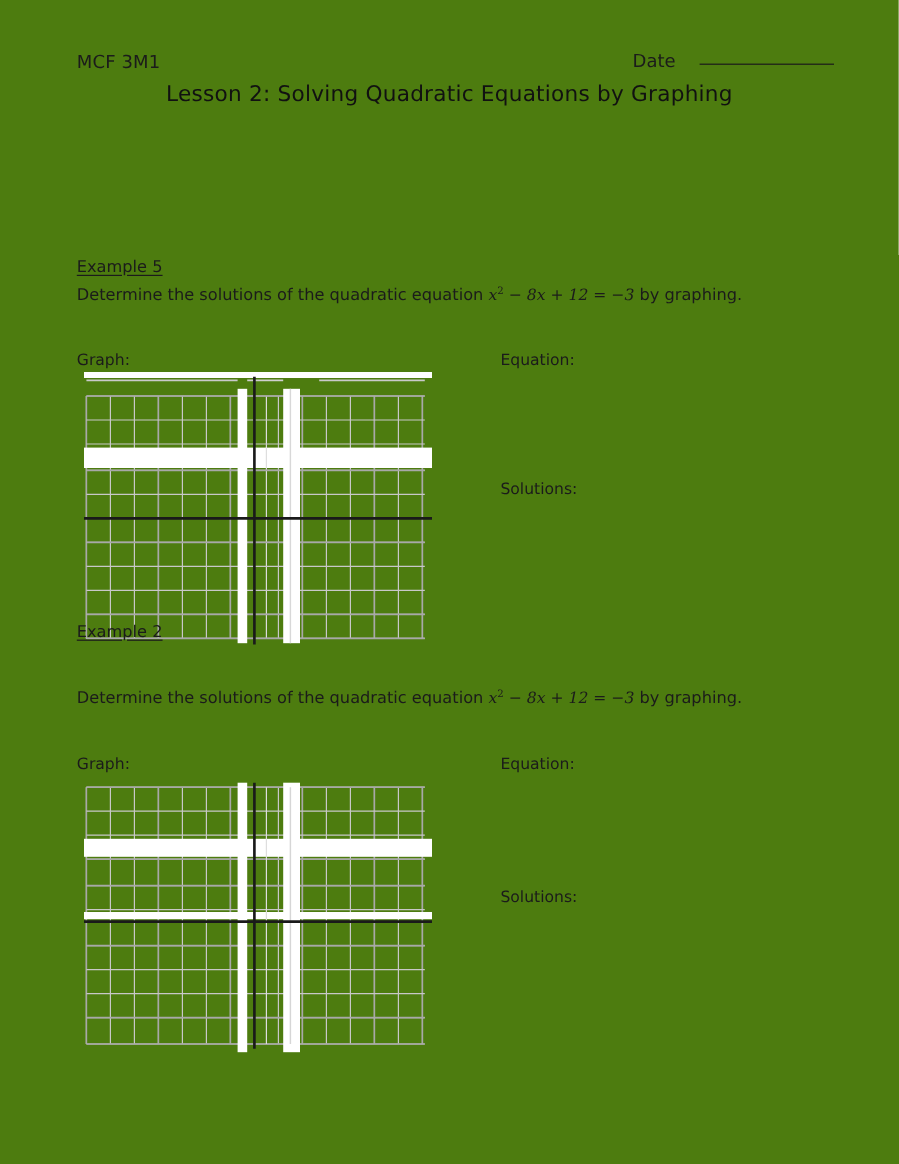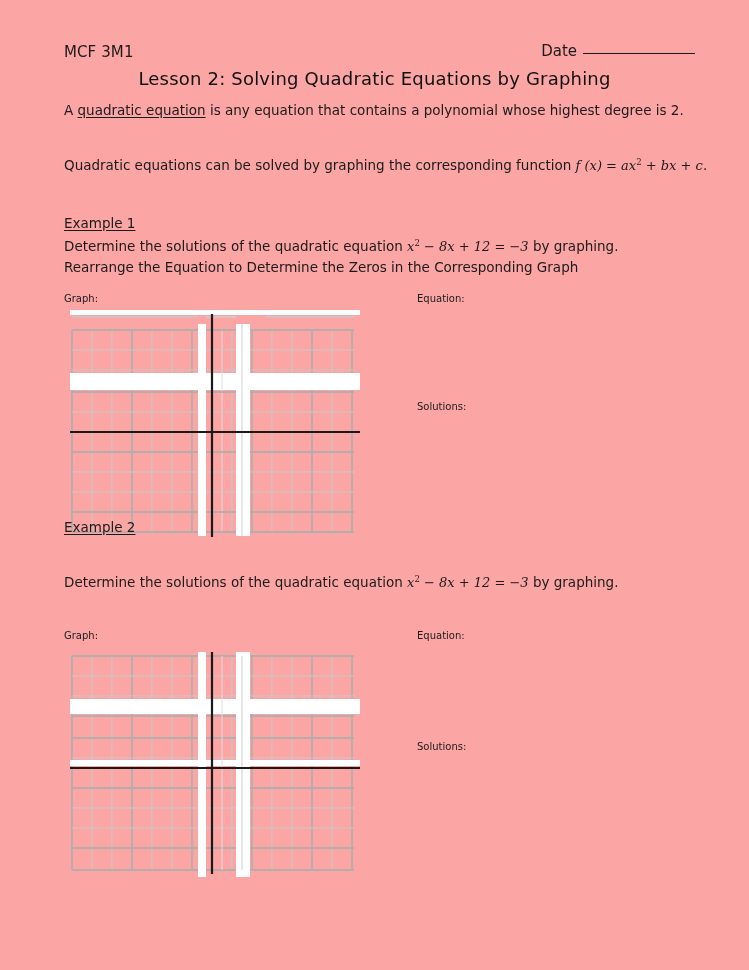--- a/index.html
+++ b/index.html
@@ -8,21 +8,21 @@
     background: #ffffff;
   }
   body {
     font-family: "DejaVu Sans", sans-serif;
     color: #000000;
   }
   #page {
     position: relative;
     width: 749px;
     height: 970px;
-    background: #fca5a5;
+    background: #4d7c0f;
     overflow: hidden;
   }
 
   
   .txt {
     position: absolute;
     font-size: 13.5px;
     line-height: 20px;
     color: #1b1b1b;
     white-space: nowrap;
@@ -34,21 +34,21 @@
     font-size: 15px;
   }
   .date-wrap {
     position: absolute;
     right: 54px;
     top: 42px;
     font-size: 15px;
     color: #1b1b1b;
     display: flex;
     align-items: baseline;
-    gap: 6px;
+    gap: 20px;
   }
   .date-rule {
     display: inline-block;
     width: 112px;
     border-bottom: 1.6px solid #1b1b1b;
     height: 0;
     position: relative;
     top: -2px;
   }
   .lesson-title {
@@ -84,21 +84,21 @@
     position: absolute;
     left: 64px;
     font-size: 13.5px;
     color: #1b1b1b;
     text-decoration: underline;
     text-underline-offset: 2px;
   }
 
   .label {
     position: absolute;
-    font-size: 10px;
+    font-size: 13px;
     color: #1b1b1b;
   }
 
   
   .grid-wrap {
     position: absolute;
   }
   .grid-wrap svg { display: block; }
 </style>
 </head>
@@ -109,38 +109,31 @@
   <div class="txt course-code">MCF 3M1</div>
 
   <div class="date-wrap">
     <span>Date</span>
     <span class="date-rule"></span>
   </div>
 
   <div class="lesson-title">Lesson 2:  Solving Quadratic Equations by Graphing</div>
 
   <div class="para" style="top:100px;">
-    <div>
-      <span>A </span><span class="u">quadratic equation</span><span> is any equation that contains a polynomial whose highest degree is 2.</span>
-    </div>
   </div>
 
   <div class="para" style="top:155px;">
-    <div>
-      <span>Quadratic equations can be solved by graphing the corresponding function </span><span class="math"><span>f (x) = ax</span><sup class="exp">2</sup><span> + bx + c</span></span><span>.</span>
-    </div>
-  </div>
-
-  <div class="heading-ex" style="top:215px;">Example 1</div>
+  </div>
+
+  <div class="heading-ex" style="top:215px;">Example 5</div>
 
   <div class="para" style="top:236px;">
     <div>
       <span>Determine the solutions of the quadratic equation </span><span class="math"><span>x</span><sup class="exp">2</sup><span> − 8x + 12 = −3</span></span><span> by graphing.</span>
     </div>
-    <div>Rearrange the Equation to Determine the Zeros in the Corresponding Graph</div>
   </div>
 
   <div class="label" style="left:64px; top:293px;">Graph:</div>
   <div class="label" style="left:417px; top:293px;">Equation:</div>
   <div class="label" style="left:417px; top:401px;">Solutions:</div>
 
   <div class="grid-wrap" style="left:70px; top:310px;">
     <svg width="290" height="230" viewBox="0 0 290 230" xmlns="http://www.w3.org/2000/svg">
 
       <line x1="2" y1="7" x2="128" y2="7" stroke="#c9c9c9" stroke-width="1.3"></line>

